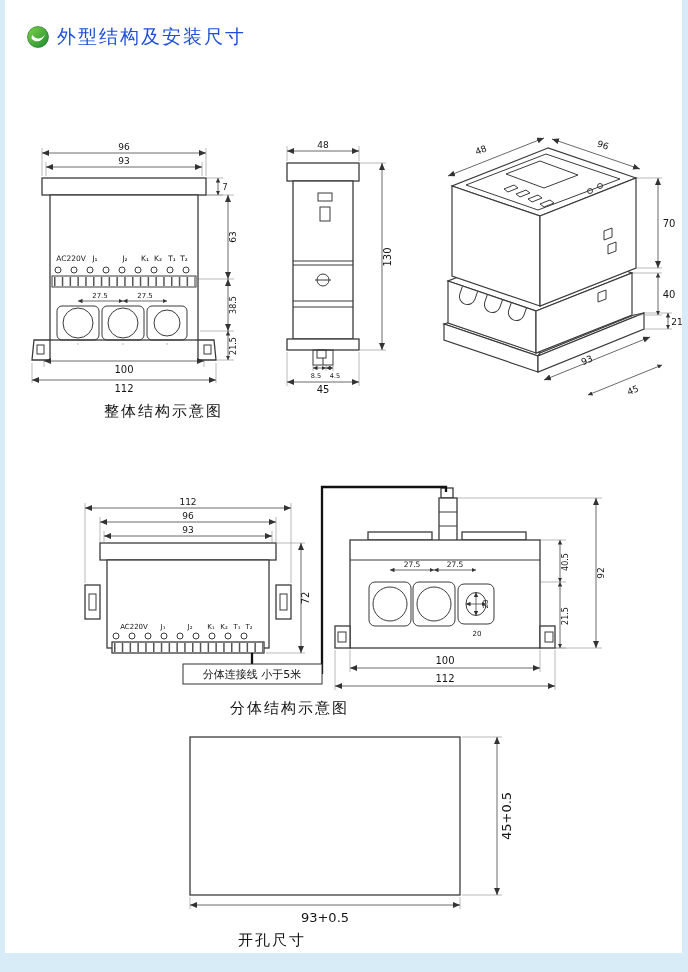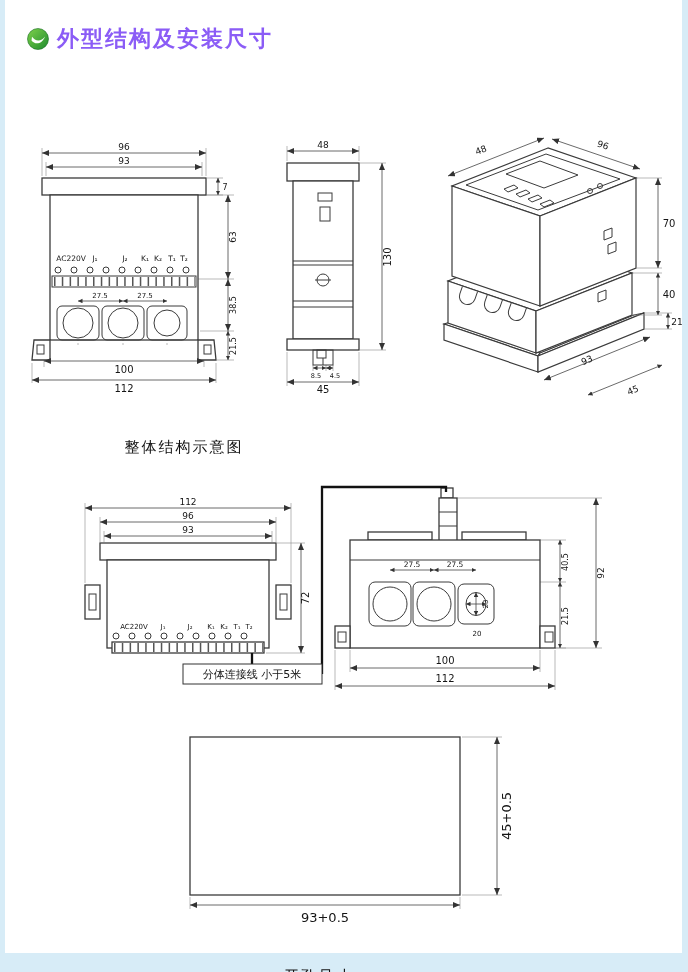--- a/index.html
+++ b/index.html
@@ -1,22 +1,22 @@
 <!DOCTYPE html>
 <html><head>
 <meta charset="utf-8">
 <style>
   html,body{margin:0;padding:0;background:#e8e8e8;}
   body{font-family:"Liberation Sans","DejaVu Sans",sans-serif;}
   #page{position:relative;width:688px;height:972px;background:#ffffff;overflow:hidden;margin:0 auto;}
   .edge{position:absolute;background:#d7ecf7;}
   .drawing{position:absolute;}
-  .caption{position:absolute;text-align:center;font-size:15px;color:#111;letter-spacing:2px;margin-top:36px;}
+  .caption{position:absolute;font-size:15px;color:#111;letter-spacing:2px;}
   .hdr{position:absolute;left:26px;top:24px;display:flex;align-items:center;gap:7px;}
-  .hdr .title{font-size:22px;font-weight:bold;color:#8b5cf6;letter-spacing:2px;}
+  .hdr .title{font-size:19px;font-weight:normal;color:#1d4ed8;letter-spacing:2px;}
   svg{overflow:visible;}
   .o{fill:#ffffff;stroke:#3b3b3b;stroke-width:1.3;}
   .o2{fill:none;stroke:#3b3b3b;stroke-width:1;}
   .fc{fill:#ffffff;stroke:#3b3b3b;stroke-width:1.2;}
   .ext line{stroke:#8a8a8a;stroke-width:0.6;}
   .dim line,.dim polyline{stroke:#444;stroke-width:0.8;fill:none;}
   .cd{stroke:#888;stroke-width:0.6;stroke-dasharray:7 2 2 2;fill:none;}
   text{fill:#151515;text-anchor:middle;font-family:"DejaVu Sans","Liberation Sans",sans-serif;}
   .cable{stroke:#111;stroke-width:2.3;fill:none;}
   #overlay{pointer-events:none;}
@@ -371,20 +371,21 @@
   </svg>
 
   
   <svg id="overlay" class="drawing" style="left:0;top:0" width="688" height="972" viewBox="0 0 688 972">
     <polyline class="cable" points="252,653 252,664"></polyline>
     <polyline class="cable" points="322,674 322,487 446,487 446,492"></polyline>
     <rect x="183" y="664" width="139" height="20" fill="#ffffff" stroke="#333" stroke-width="1"></rect>
     <text x="252" y="678" font-size="11">分体连接线 小于5米</text>
   </svg>
 
+  <div class="caption" style="left:230px;top:699px;width:160px">分体结构示意图</div>
 
   
   <svg class="drawing" style="left:168px;top:723px" width="360" height="210" viewBox="0 0 360 210">
     <g class="ext">
       <line x1="294" y1="14" x2="334" y2="14"></line>
         <line x1="294" y1="172" x2="334" y2="172"></line>
       <line x1="22" y1="174" x2="22" y2="186"></line>
         <line x1="292" y1="174" x2="292" y2="186"></line>
     </g>
     <rect x="22" y="14" width="270" height="158" class="o"></rect>

